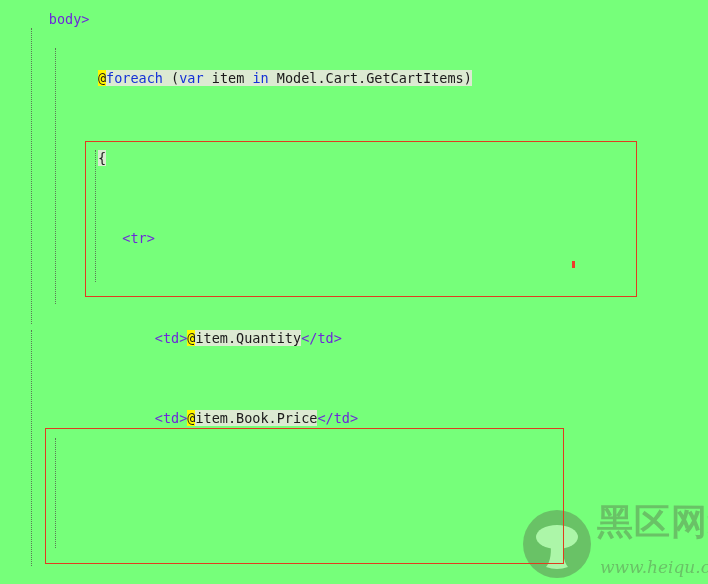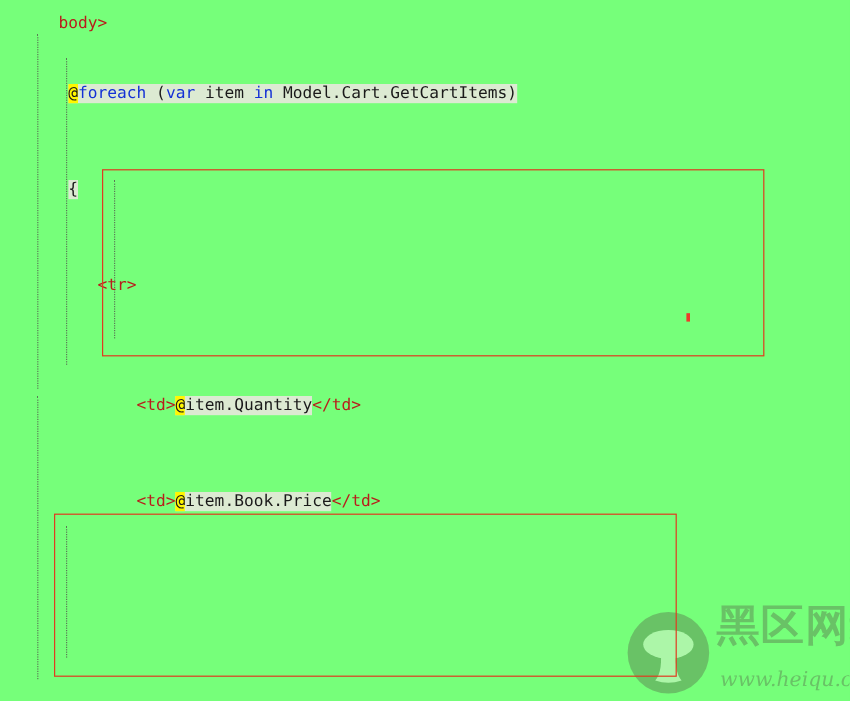--- a/index.html
+++ b/index.html
@@ -26,24 +26,25 @@
     top: -12px;
     width: 708px;
     white-space: pre;
   }
   .line {
     height: 20px;
     line-height: 20px;
     white-space: pre;
     position: relative;
     z-index: 3;
-  }
-
-  
-  .tag      { color: #b91c1c; }          
+    padding-left: 41px;
+  }
+
+  
+  .tag      { color: #6d28d9; }          
   .kw       { color: #1431d6; }          
   .plain    { color: #1a1a1a; }
   .str      { color: #c5332a; }
 
   
   .hl  { background: #dcead2; }
   
   .at  { background: #fff700; color: #1a1a1a; }
 
   

